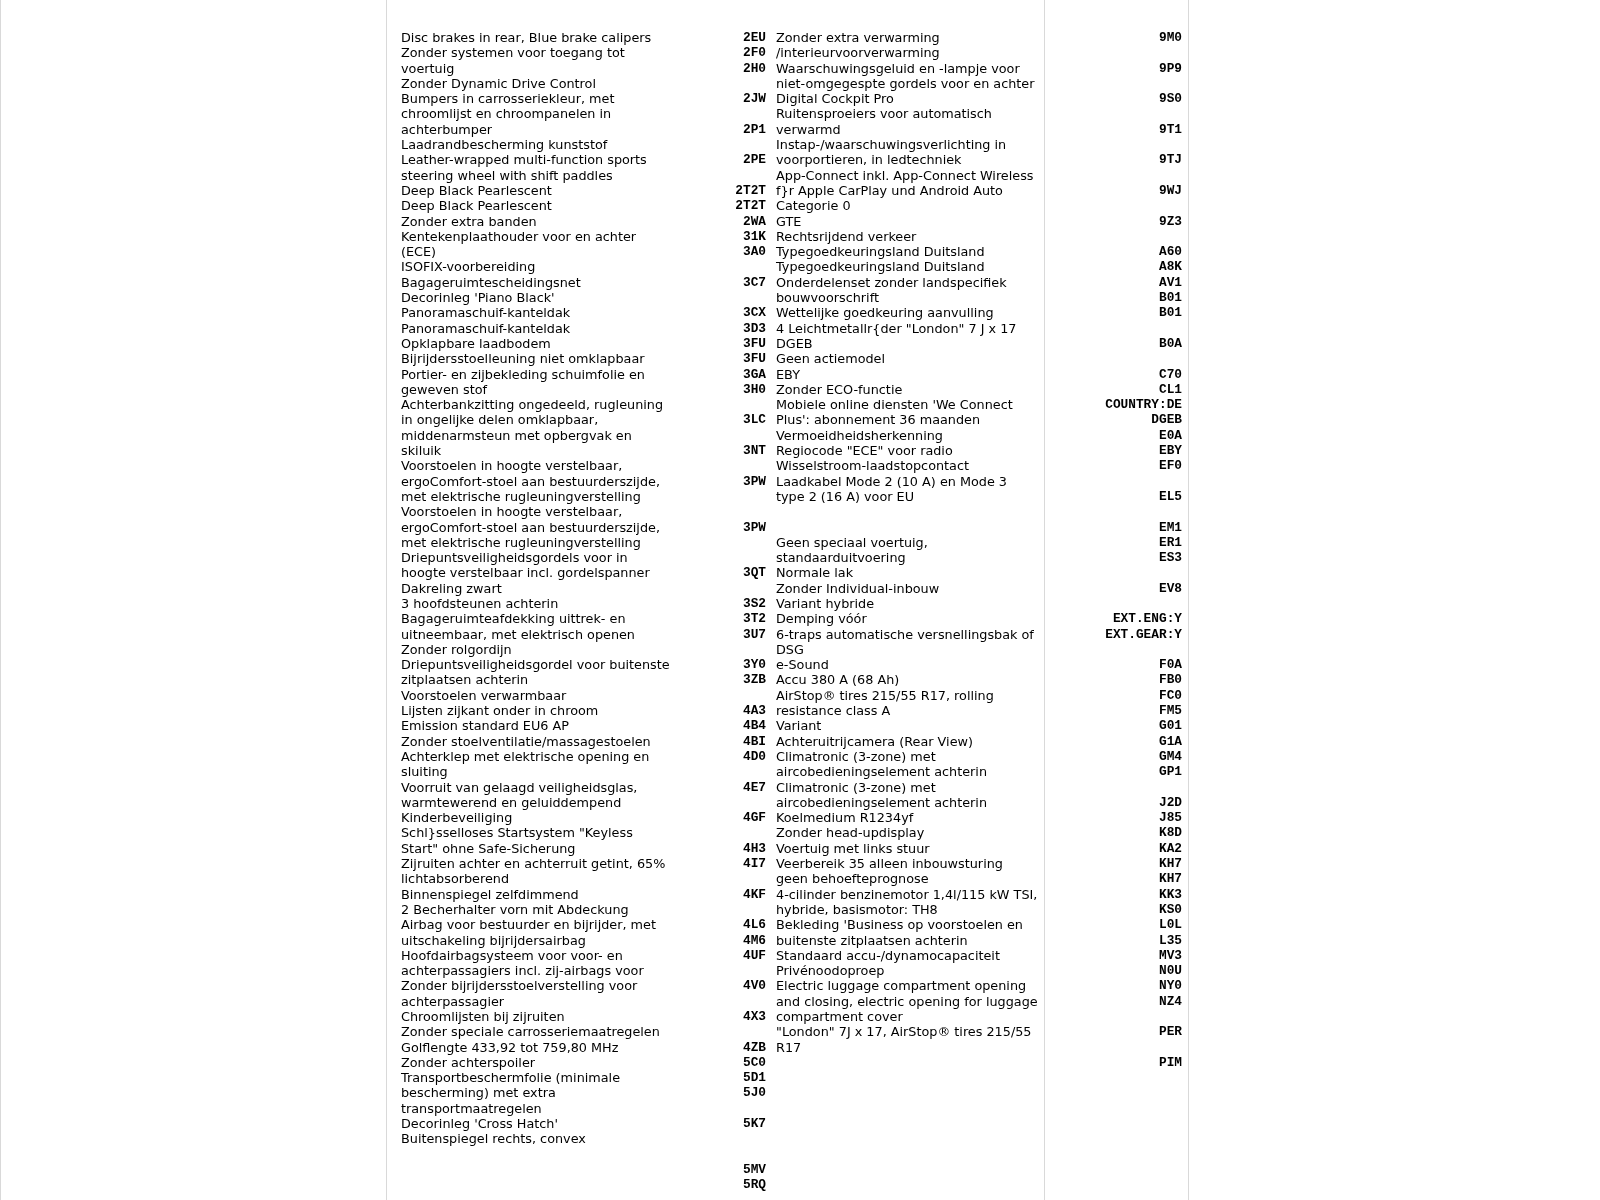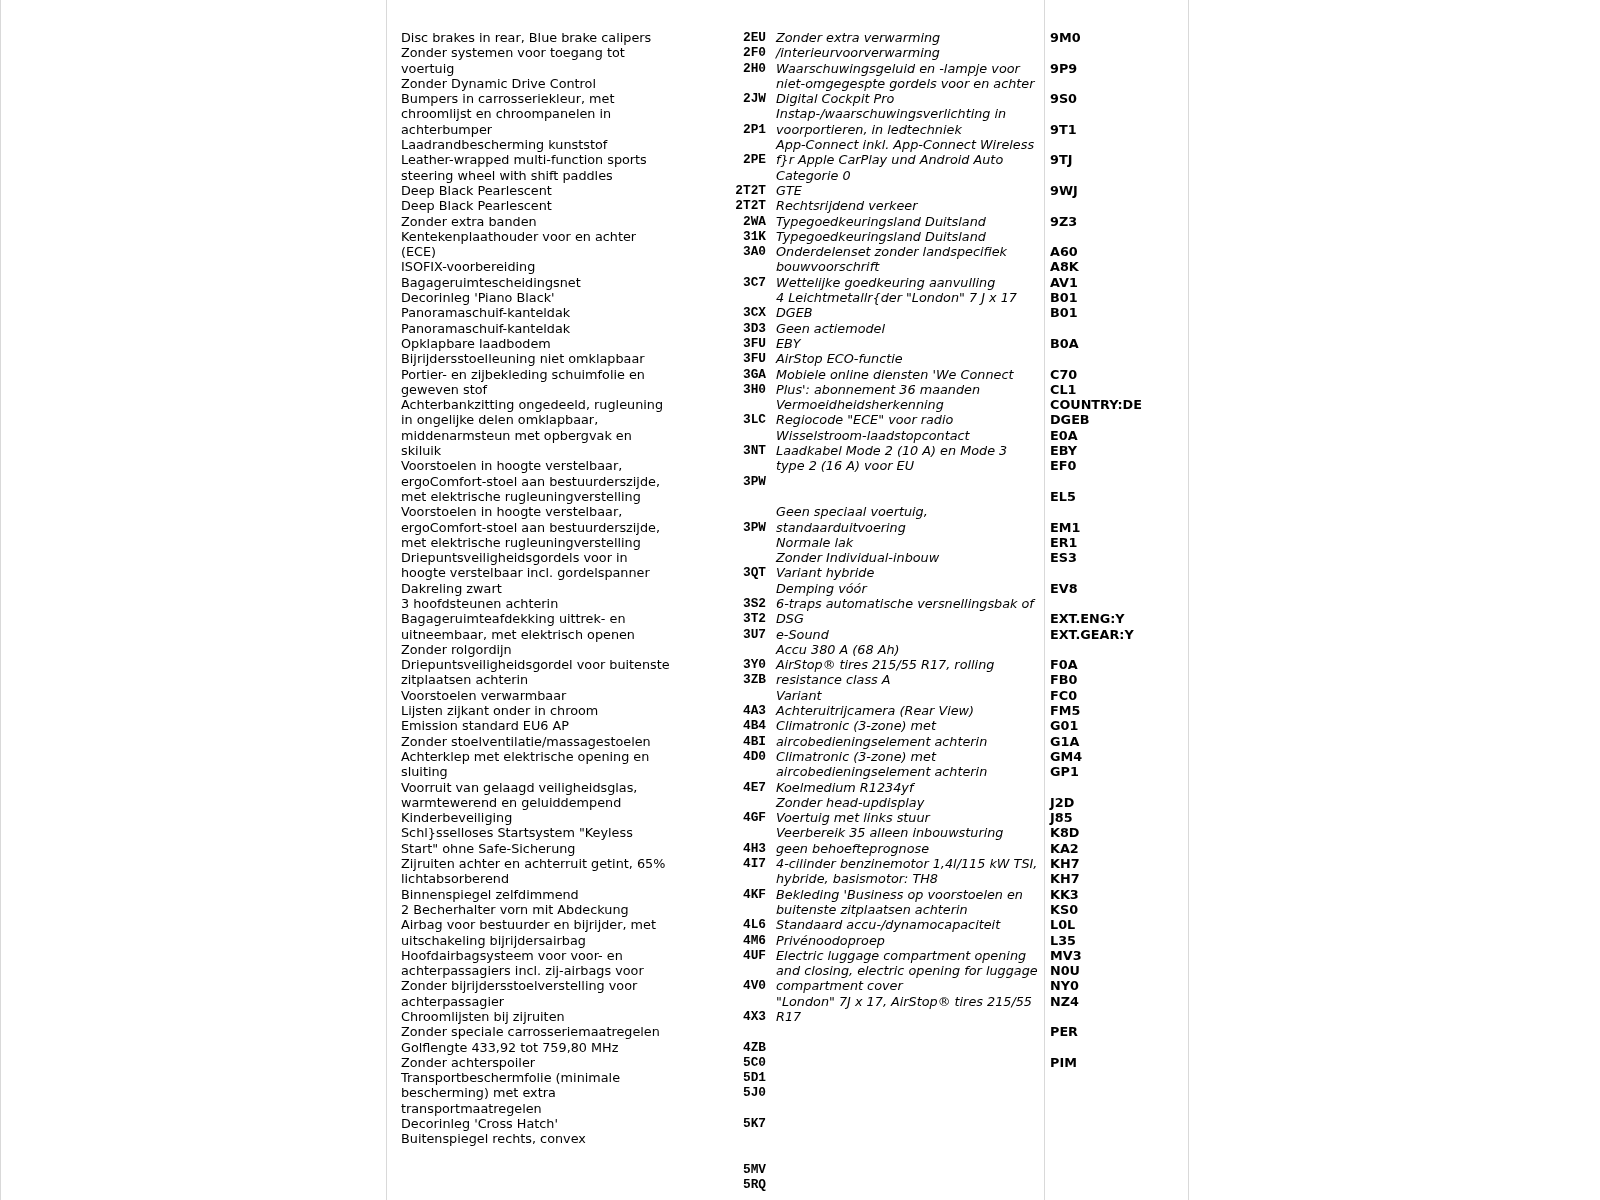--- a/index.html
+++ b/index.html
@@ -60,32 +60,32 @@
     font-size: 12.8px;
     line-height: 15.3px;
     font-weight: bold;
     white-space: nowrap;
   }
 
   
   .col-desc-mid {
     left: 776px;
     width: 262px;
-    font-style: italic;
   }
   .col-desc-mid .item {
     font-size: 12.8px;
     line-height: 15.3px;
   }
 
   
   .col-codes-right {
     left: 1050px;
     width: 132px;
-    text-align: left;
+    text-align: right;
+    font-family: Liberation Mono, monospace;
   }
   .col-codes-right .item {
     font-size: 12.8px;
     line-height: 15.3px;
     font-weight: bold;
     white-space: nowrap;
   }
 
   .spacer { visibility: hidden; }
 </style>
@@ -226,34 +226,35 @@
     <div class="item spacer">.</div>
     <div class="item spacer">.</div>
     <div class="item">5MV</div>
     <div class="item">5RQ</div>
   </div>
 
   <div class="col col-desc-mid">
     <div class="item">Zonder extra verwarming /interieurvoorverwarming</div>
     <div class="item">Waarschuwingsgeluid en -lampje voor niet-omgegespte gordels voor en achter</div>
     <div class="item">Digital Cockpit Pro</div>
+    <div class="item">Ruitensproeiers voor automatisch verwarmd</div>
     <div class="item">Instap-/waarschuwingsverlichting in voorportieren, in ledtechniek</div>
     <div class="item">App-Connect inkl. App-Connect Wireless f}r Apple CarPlay und Android Auto</div>
     <div class="item">Categorie 0</div>
     <div class="item">GTE</div>
     <div class="item">Rechtsrijdend verkeer</div>
     <div class="item">Typegoedkeuringsland Duitsland</div>
     <div class="item">Typegoedkeuringsland Duitsland</div>
     <div class="item">Onderdelenset zonder landspecifiek bouwvoorschrift</div>
     <div class="item">Wettelijke goedkeuring aanvulling</div>
     <div class="item">4 Leichtmetallr{der "London" 7 J x 17</div>
     <div class="item">DGEB</div>
     <div class="item">Geen actiemodel</div>
     <div class="item">EBY</div>
-    <div class="item">AirStop ECO-functie</div>
+    <div class="item">Zonder ECO-functie</div>
     <div class="item">Mobiele online diensten 'We Connect Plus': abonnement 36 maanden</div>
     <div class="item">Vermoeidheidsherkenning</div>
     <div class="item">Regiocode "ECE" voor radio</div>
     <div class="item">Wisselstroom-laadstopcontact</div>
     <div class="item">Laadkabel Mode 2 (10 A) en Mode 3 type 2 (16 A) voor EU</div>
     <div class="item spacer">.</div>
     <div class="item spacer">.</div>
     <div class="item">Geen speciaal voertuig, standaarduitvoering</div>
     <div class="item">Normale lak</div>
     <div class="item">Zonder Individual-inbouw</div>

